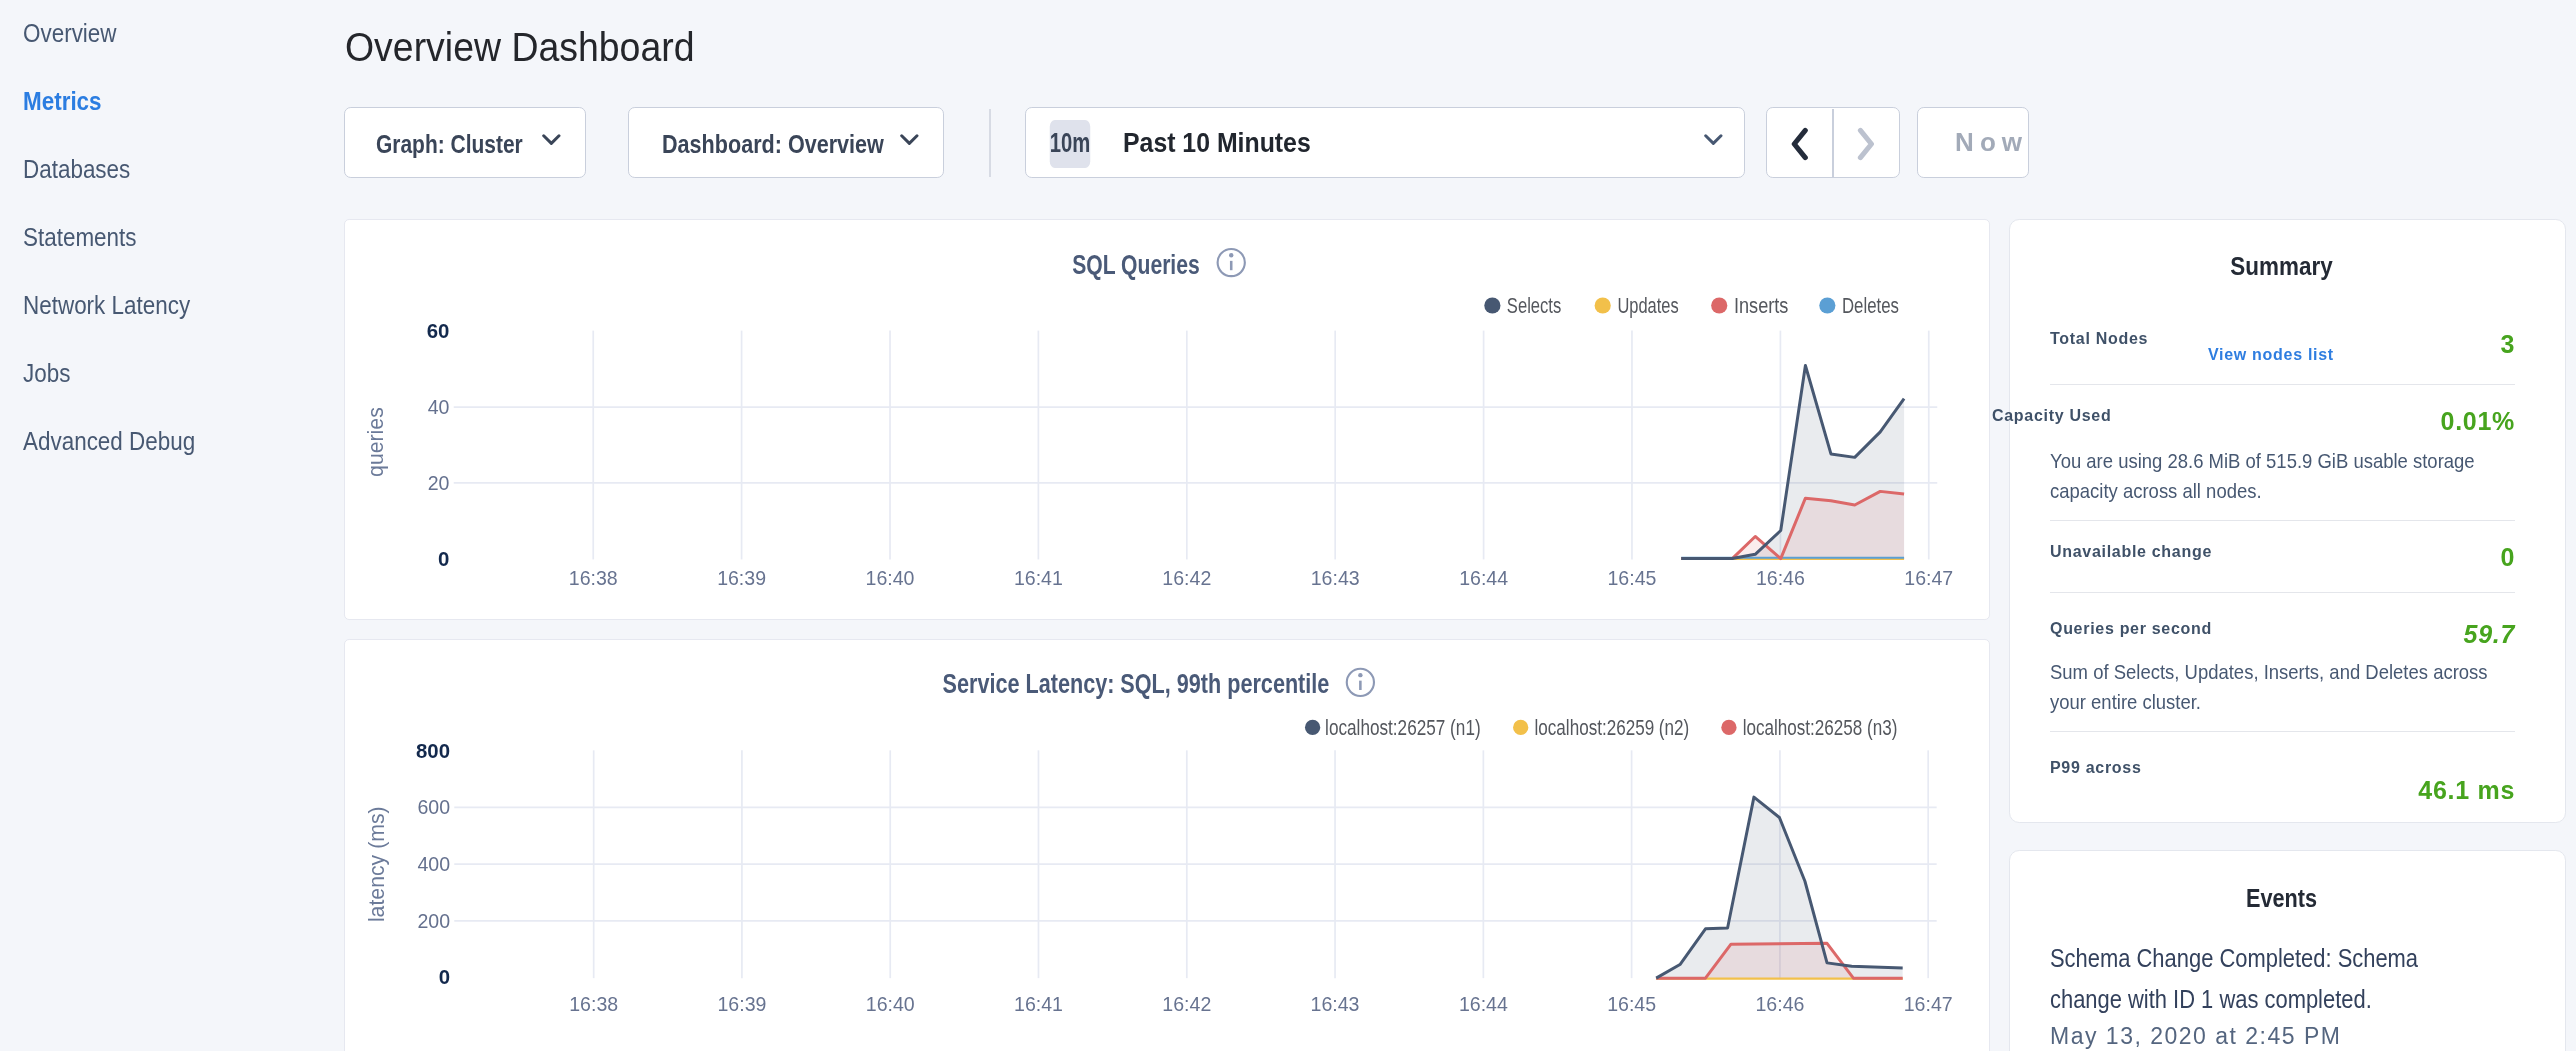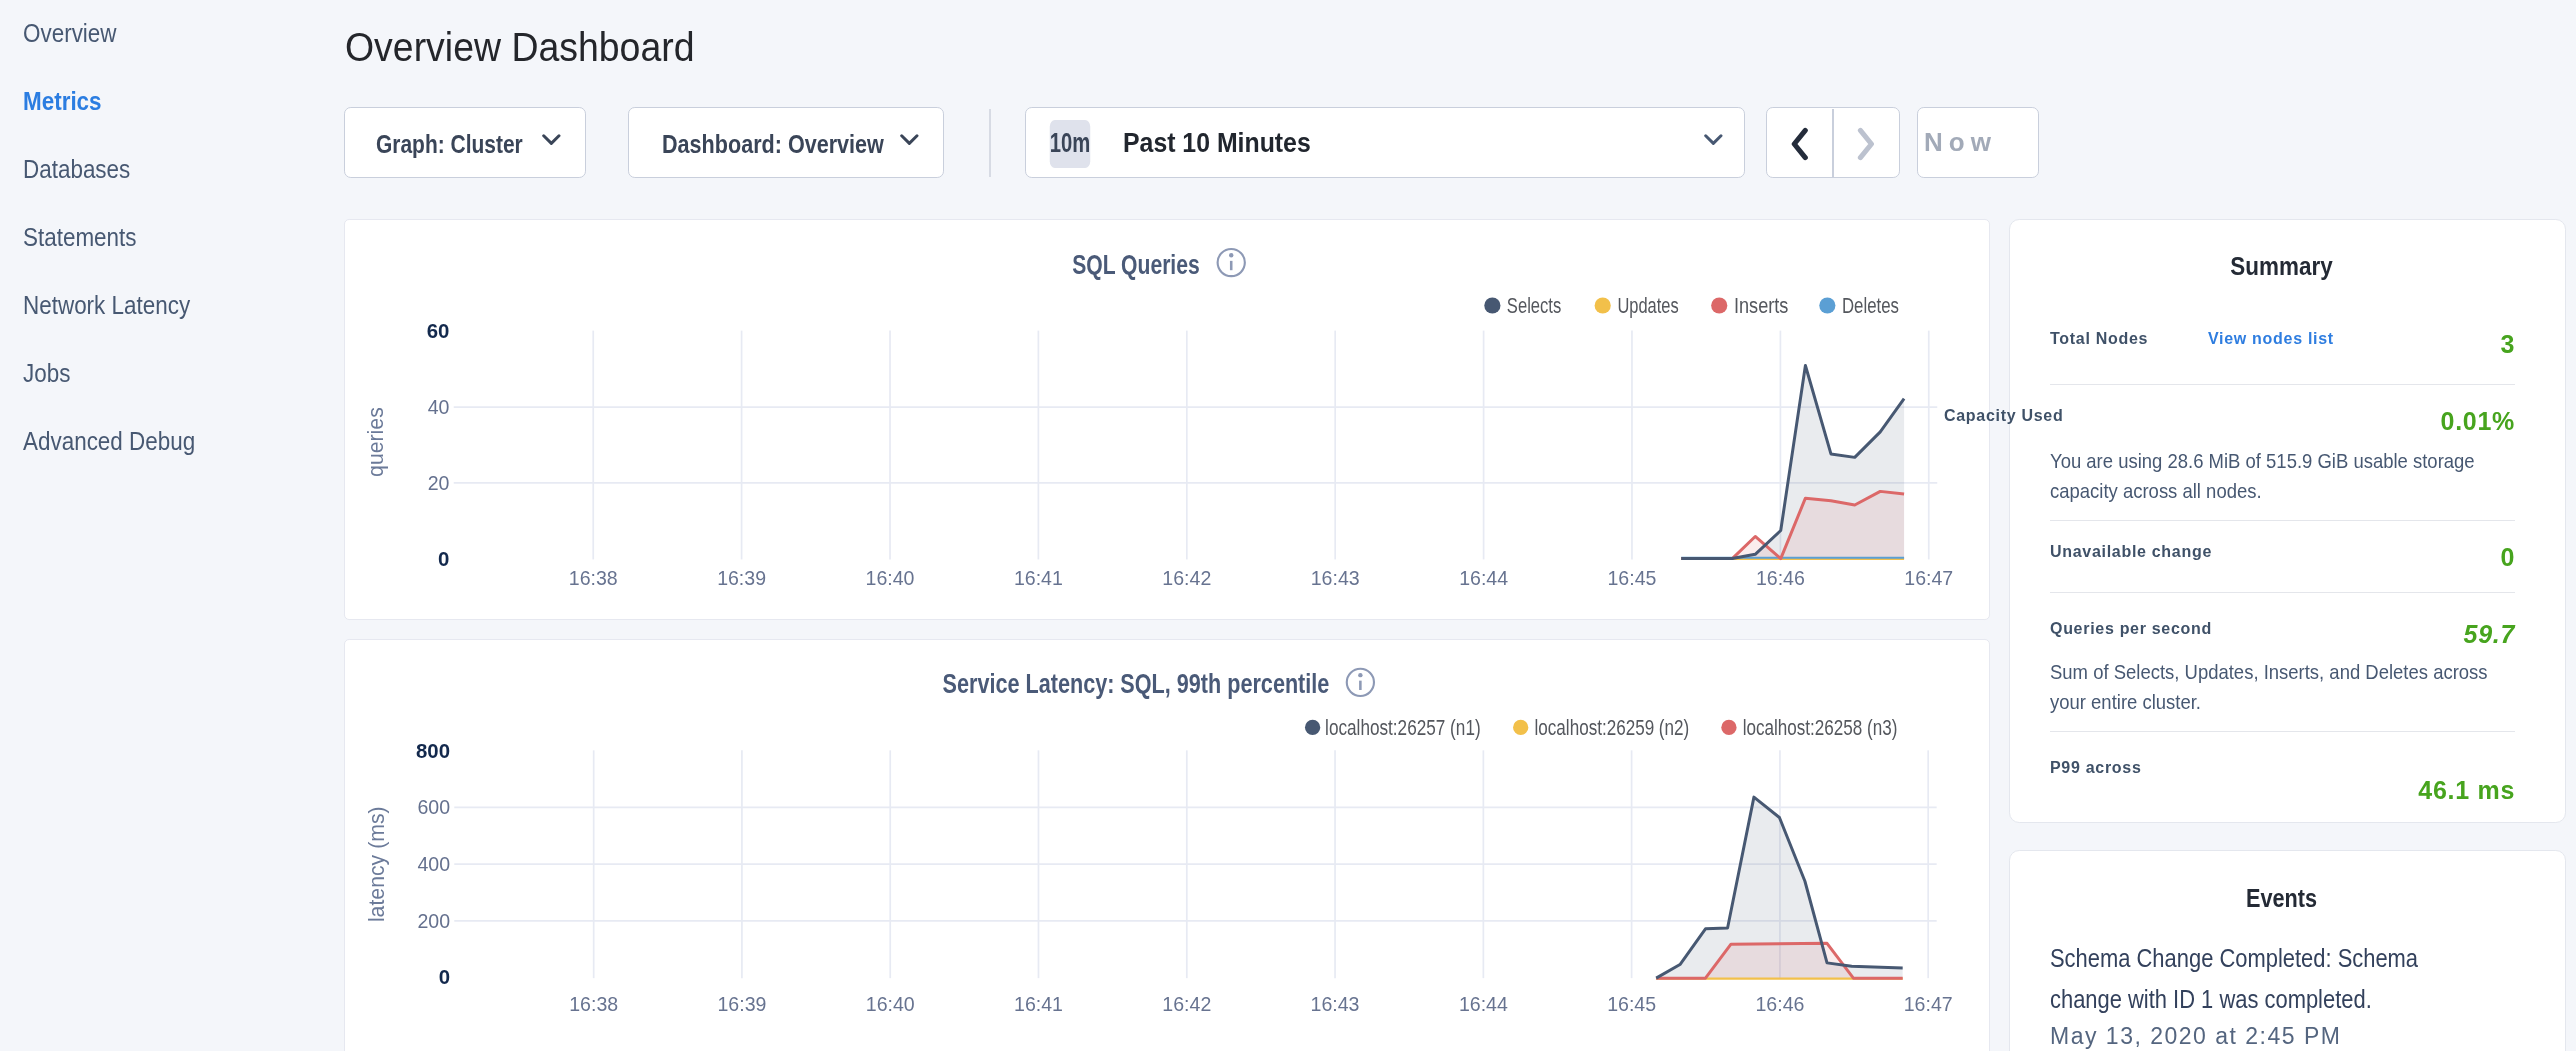--- a/index.html
+++ b/index.html
@@ -55,21 +55,21 @@
 
   <div class="ctrl" style="left:1766px; width:134px;"></div>
   <div style="position:absolute; left:1832px; top:109px; width:1.7px; height:68px; background:#c9cfdc;"></div>
   <svg style="position:absolute; left:1790px; top:127px;" width="18.7" height="34" viewBox="0 0 22 40">
       <path d="M18 4 L5 20 L18 36" fill="none" stroke="#242c3b" stroke-width="6" stroke-linecap="round" stroke-linejoin="round"></path>
     </svg>
   <svg style="position:absolute; left:1857px; top:127px;" width="18.7" height="34" viewBox="0 0 22 40">
       <path d="M4 4 L17 20 L4 36" fill="none" stroke="#bcc2cf" stroke-width="6" stroke-linecap="round" stroke-linejoin="round"></path>
     </svg>
 
-  <div class="ctrl" style="left:1917px; width:122px; text-align:left; font-size:26px; font-weight:bold; color:#a2aab8; line-height:68px; letter-spacing:6px; text-indent:6px;">Now</div>
+  <div class="ctrl" style="left:1917px; width:112px; text-align:right; font-size:26px; font-weight:bold; color:#a2aab8; line-height:68px; letter-spacing:6px; text-indent:6px;">Now</div>
 
   <div class="panel" style="left:344px; top:219px; width:1646px; height:401px;"></div>
   <svg id="chart1" style="position:absolute; left:344px; top:219px;" width="1646" height="401" viewBox="0 0 1935 471">
     <g stroke="#e7eaf3" stroke-width="2">
       <line x1="129" y1="221" x2="1873" y2="221"></line>
       <line x1="129" y1="310" x2="1873" y2="310"></line>
       <line x1="293" y1="131" x2="293" y2="400"></line>
       <line x1="467.4" y1="131" x2="467.4" y2="400"></line>
       <line x1="641.9" y1="131" x2="641.9" y2="400"></line>
       <line x1="816.3" y1="131" x2="816.3" y2="400"></line>
@@ -178,25 +178,25 @@
     <polygon points="1543,399 1601,399 1631,359 1744,358 1775,399" fill="rgba(220,104,104,0.12)"></polygon>
     <polyline points="1543,399.5 1833,399.5" fill="none" stroke="#f2c04a" stroke-width="2.5"></polyline>
     <polyline points="1543,399 1601,399 1631,359 1744,358 1775,399 1833,399" fill="none" stroke="#dc6868" stroke-width="3.5" stroke-linejoin="round"></polyline>
     <polyline points="1543,399 1571,383 1601,341 1627,340 1658,186 1688,210 1718,285 1744,381 1773,385 1833,387" fill="none" stroke="#475872" stroke-width="3.5" stroke-linejoin="round"></polyline>
   </svg>
 
   <div class="bigpanel" style="left:2009px; top:219px; width:557px; height:604px;"></div>
   <div style="position:absolute; left:2003px; top:252px; width:557px; text-align:center; font-size:25.5px; font-weight:bold; color:#242a35; transform:scaleX(0.88);">Summary</div>
 
   <div class="sum-label" style="left:2050px; top:330px;">Total Nodes</div>
-  <div class="sum-label" style="left:2208px; top:330px; color:#2e7de0;">View nodes list</div>
+  <div class="sum-label" style="left:2208px; top:346px; color:#2e7de0;">View nodes list</div>
   <div class="sum-value" style="top:330px;">3</div>
   <div class="sep" style="left:2050px; top:384px; width:465px;"></div>
 
-  <div class="sum-label" style="left:1944px; top:407px;">Capacity Used</div>
+  <div class="sum-label" style="left:1992px; top:407px;">Capacity Used</div>
   <div class="sum-value" style="top:407px;">0.01%</div>
   <div class="sum-desc" style="left:2050px; top:446px;">You are using 28.6 MiB of 515.9 GiB usable storage<br>capacity across all nodes.</div>
   <div class="sep" style="left:2050px; top:520px; width:465px;"></div>
 
   <div class="sum-label" style="left:2050px; top:543px;">Unavailable change</div>
   <div class="sum-value" style="top:543px;">0</div>
   <div class="sep" style="left:2050px; top:592px; width:465px;"></div>
 
   <div class="sum-label" style="left:2050px; top:620px;">Queries per second</div>
   <div class="sum-value" style="top:620px;font-style:italic;">59.7</div>

